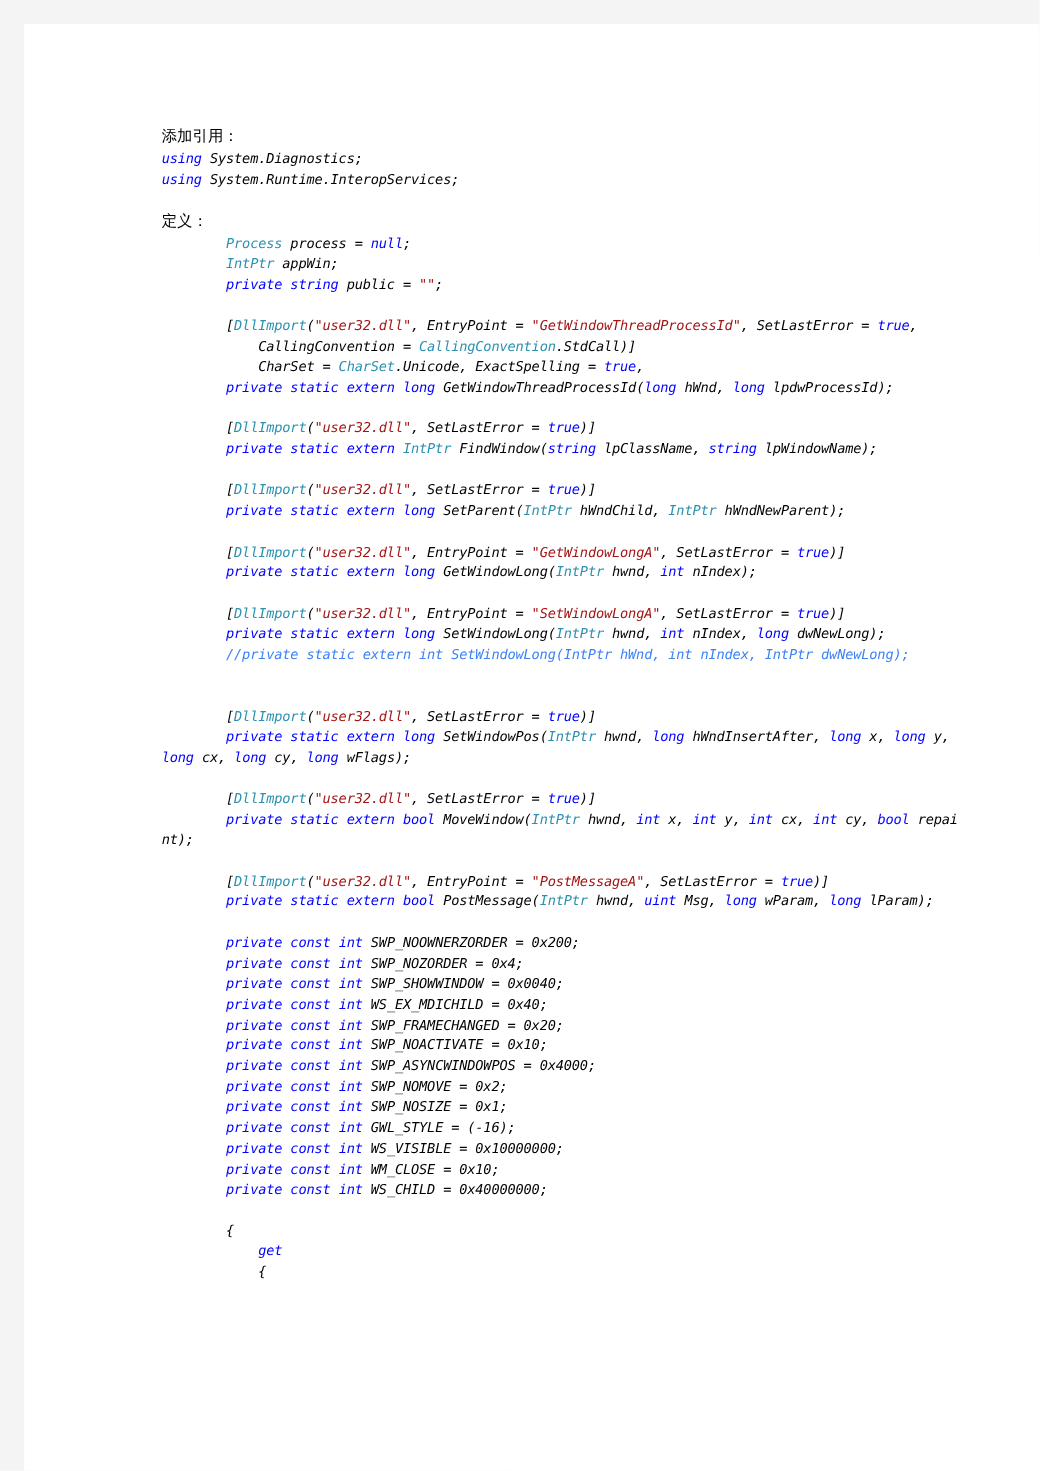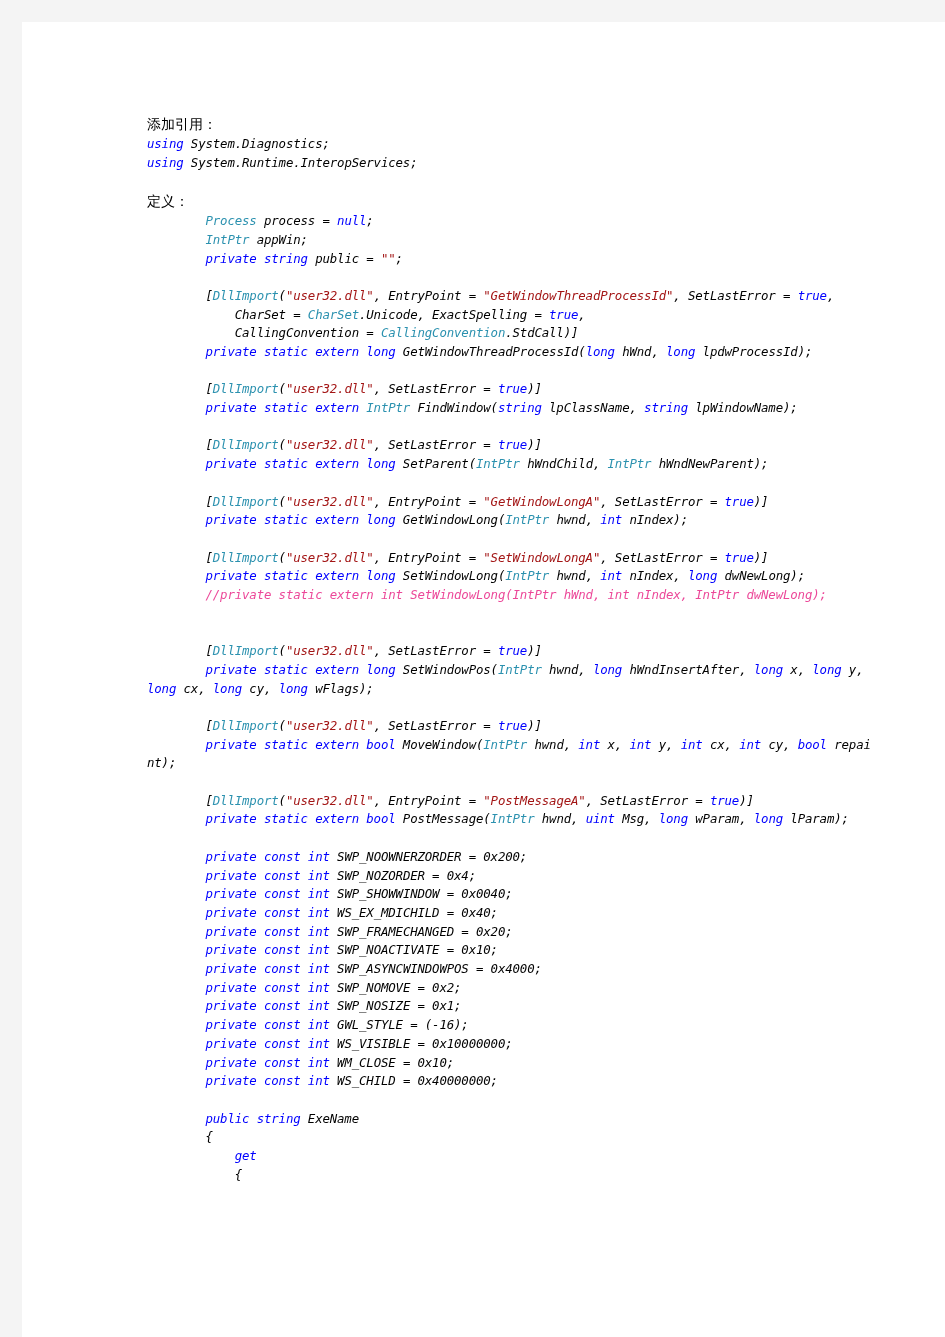--- a/index.html
+++ b/index.html
@@ -45,21 +45,21 @@
     color: #000000;
     white-space: pre;
   }
   .blank {
     height: 18.7px;
     line-height: 18.7px;
   }
   .kw   { color: #0000ff; }
   .type { color: #2b91af; }
   .str  { color: #a31515; }
-  .cmt  { color: #ec4899; }
+  .cmt  { color: #3b82f6; }
   .pln  { color: #000000; }
 </style>
 </head>
 <body>
 
 <div id="page">
   <div id="doc-body">
 
     <div class="heading">添加引用：</div>
 
@@ -74,22 +74,22 @@
 
     <div id="code-root">
         <div>
           <div class="line"><span class="pln">        </span><span class="type">Process</span><span class="pln"> process = </span><span class="kw">null</span><span class="pln">;</span></div>
           <div class="line"><span class="pln">        </span><span class="type">IntPtr</span><span class="pln"> appWin;</span></div>
           <div class="line"><span class="pln">        </span><span class="kw">private</span><span class="pln"> </span><span class="kw">string</span><span class="pln"> public = </span><span class="str">""</span><span class="pln">;</span></div>
         </div>
         <div class="blank"></div>
         <div>
           <div class="line"><span class="pln">        [</span><span class="type">DllImport</span><span class="pln">(</span><span class="str">"user32.dll"</span><span class="pln">, EntryPoint = </span><span class="str">"GetWindowThreadProcessId"</span><span class="pln">, SetLastError = </span><span class="kw">true</span><span class="pln">,</span></div>
+          <div class="line"><span class="pln">            CallingConvention = </span><span class="type">CallingConvention</span><span class="pln">.StdCall)]</span></div>
           <div class="line"><span class="pln">            CharSet = </span><span class="type">CharSet</span><span class="pln">.Unicode, ExactSpelling = </span><span class="kw">true</span><span class="pln">,</span></div>
-          <div class="line"><span class="pln">            CallingConvention = </span><span class="type">CallingConvention</span><span class="pln">.StdCall)]</span></div>
           <div class="line"><span class="pln">        </span><span class="kw">private</span><span class="pln"> </span><span class="kw">static</span><span class="pln"> </span><span class="kw">extern</span><span class="pln"> </span><span class="kw">long</span><span class="pln"> GetWindowThreadProcessId(</span><span class="kw">long</span><span class="pln"> hWnd, </span><span class="kw">long</span><span class="pln"> lpdwProcessId);</span></div>
         </div>
         <div class="blank"></div>
         <div>
           <div class="line"><span class="pln">        [</span><span class="type">DllImport</span><span class="pln">(</span><span class="str">"user32.dll"</span><span class="pln">, SetLastError = </span><span class="kw">true</span><span class="pln">)]</span></div>
           <div class="line"><span class="pln">        </span><span class="kw">private</span><span class="pln"> </span><span class="kw">static</span><span class="pln"> </span><span class="kw">extern</span><span class="pln"> </span><span class="type">IntPtr</span><span class="pln"> FindWindow(</span><span class="kw">string</span><span class="pln"> lpClassName, </span><span class="kw">string</span><span class="pln"> lpWindowName);</span></div>
         </div>
         <div class="blank"></div>
         <div>
           <div class="line"><span class="pln">        [</span><span class="type">DllImport</span><span class="pln">(</span><span class="str">"user32.dll"</span><span class="pln">, SetLastError = </span><span class="kw">true</span><span class="pln">)]</span></div>
@@ -133,21 +133,20 @@
           <div class="line"><span class="pln">        </span><span class="kw">private</span><span class="pln"> </span><span class="kw">const</span><span class="pln"> </span><span class="kw">int</span><span class="pln"> SWP_ASYNCWINDOWPOS = 0x4000;</span></div>
           <div class="line"><span class="pln">        </span><span class="kw">private</span><span class="pln"> </span><span class="kw">const</span><span class="pln"> </span><span class="kw">int</span><span class="pln"> SWP_NOMOVE = 0x2;</span></div>
           <div class="line"><span class="pln">        </span><span class="kw">private</span><span class="pln"> </span><span class="kw">const</span><span class="pln"> </span><span class="kw">int</span><span class="pln"> SWP_NOSIZE = 0x1;</span></div>
           <div class="line"><span class="pln">        </span><span class="kw">private</span><span class="pln"> </span><span class="kw">const</span><span class="pln"> </span><span class="kw">int</span><span class="pln"> GWL_STYLE = (-16);</span></div>
           <div class="line"><span class="pln">        </span><span class="kw">private</span><span class="pln"> </span><span class="kw">const</span><span class="pln"> </span><span class="kw">int</span><span class="pln"> WS_VISIBLE = 0x10000000;</span></div>
           <div class="line"><span class="pln">        </span><span class="kw">private</span><span class="pln"> </span><span class="kw">const</span><span class="pln"> </span><span class="kw">int</span><span class="pln"> WM_CLOSE = 0x10;</span></div>
           <div class="line"><span class="pln">        </span><span class="kw">private</span><span class="pln"> </span><span class="kw">const</span><span class="pln"> </span><span class="kw">int</span><span class="pln"> WS_CHILD = 0x40000000;</span></div>
         </div>
         <div class="blank"></div>
         <div>
-          <div class="line"><span class="pln">        </span><span class="kw">public</span><span class="pln"> </span><span class="kw">string</span><span class="pln"> ExeName</span></div>
           <div class="line"><span class="pln">        {</span></div>
           <div class="line"><span class="pln">            </span><span class="kw">get</span></div>
           <div class="line"><span class="pln">            {</span></div>
         </div>
       </div>
 
   </div>
 </div>
 
 </body></html>

